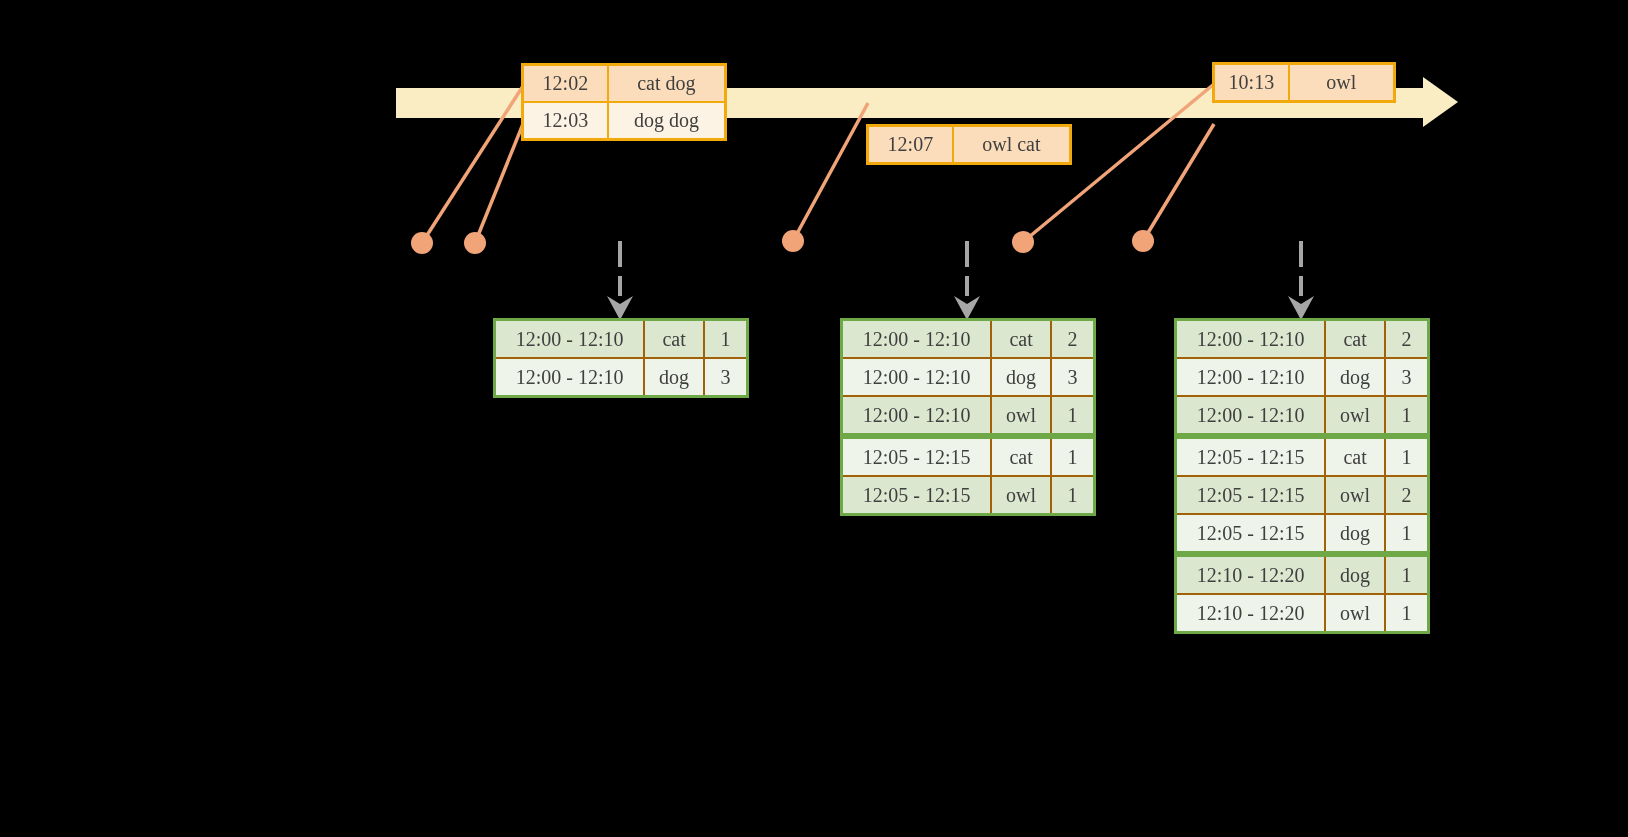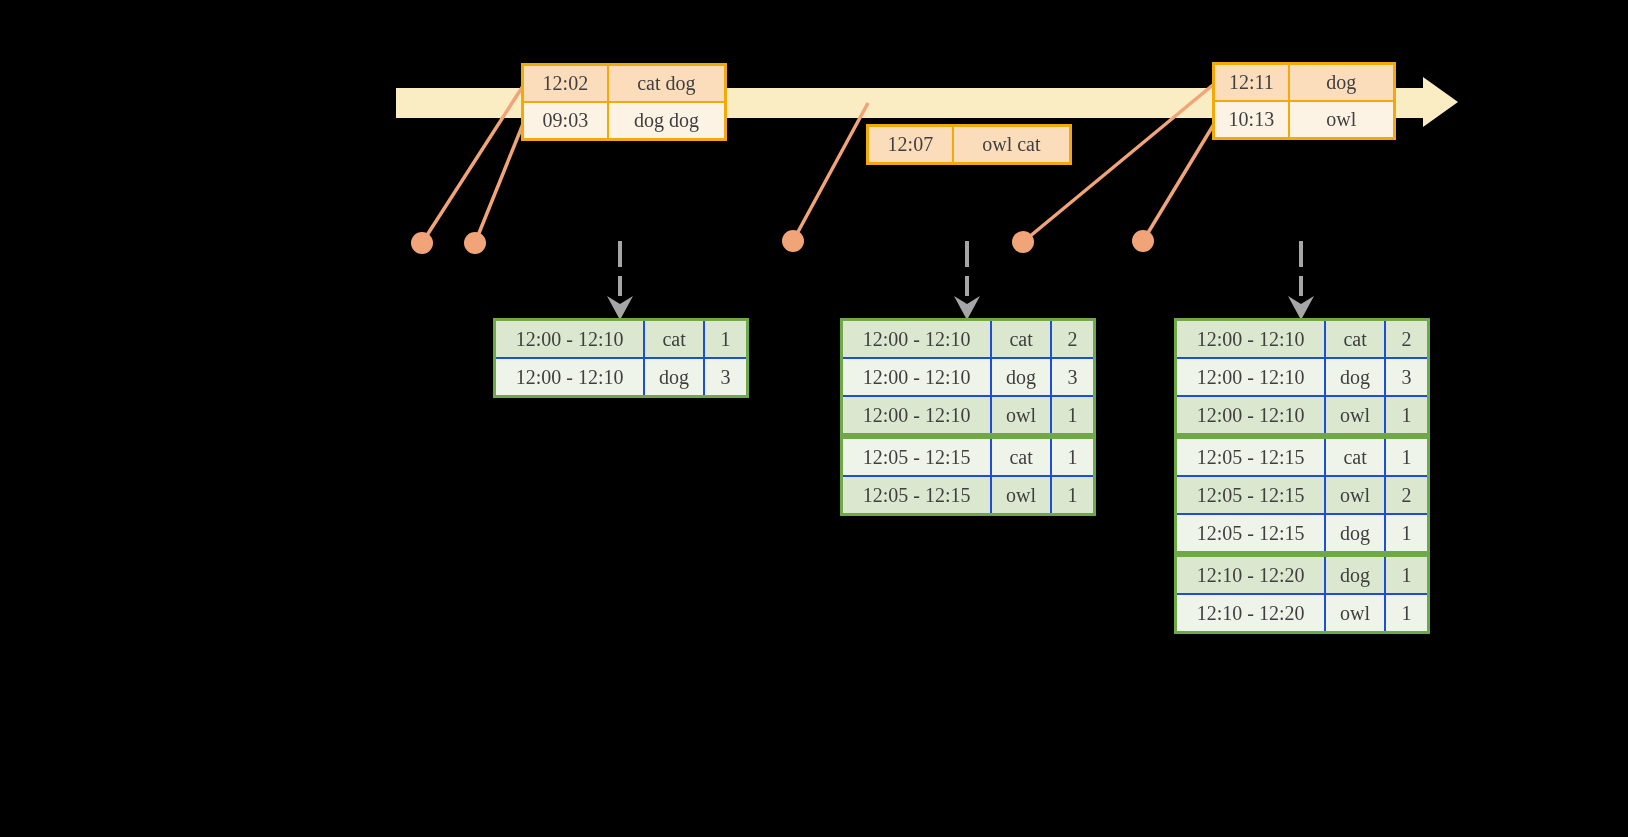--- a/index.html
+++ b/index.html
@@ -16,21 +16,21 @@
   td{padding:0;vertical-align:middle;overflow:hidden;white-space:nowrap;}
 
   
   .etable{border:3px solid #F2A90C;}
   .etable td{border:2px solid #F2A90C;height:35px;}
   .etable tr:nth-child(odd) td{background:#FBDDBB;}
   .etable tr:nth-child(even) td{background:#FDF3E4;}
 
   
   .rtable{border:3px solid #6FA846;}
-  .rtable td{border:2px solid #1d4ed8;height:36px;}
+  .rtable td{border:2px solid #a16207;height:36px;}
   .rtable tr:nth-child(odd) td{background:#DBE7CF;}
   .rtable tr:nth-child(even) td{background:#EFF4EA;}
   .rtable tr.sep td{border-top:6px solid #6FA846;}
 
   #etable1{left:521px;top:63px;width:206px;}
   #etable2{left:866px;top:82px;width:206px;margin-top:42px;}
   #etable3{left:1212px;top:62px;width:184px;}
   #rtable1{left:493px;top:318px;width:256px;}
   #rtable2{left:840px;top:318px;width:256px;}
   #rtable3{left:1174px;top:318px;width:256px;}
@@ -75,21 +75,21 @@
     <colgroup>
         <col style="width:84px">
         <col style="width:116px">
       </colgroup>
     <tbody>
         <tr>
       <td>12:02</td>
       <td>cat dog</td>
     </tr>
     <tr>
-      <td>09:03</td>
+      <td>12:03</td>
       <td>dog dog</td>
     </tr>
   </tbody>
     </table>
 
   <table id="etable2" class="etable">
     <colgroup>
         <col style="width:84px">
         <col style="width:116px">
       </colgroup>
@@ -100,24 +100,20 @@
     </tr>
   </tbody>
     </table>
 
   <table id="etable3" class="etable">
     <colgroup>
         <col style="width:74px">
         <col style="width:104px">
       </colgroup>
     <tbody>
-        <tr>
-      <td>12:11</td>
-      <td>dog</td>
-    </tr>
     <tr>
       <td>10:13</td>
       <td>owl</td>
     </tr>
   </tbody>
     </table>
 
   <table id="rtable1" class="rtable">
     <colgroup>
         <col style="width:148px">

